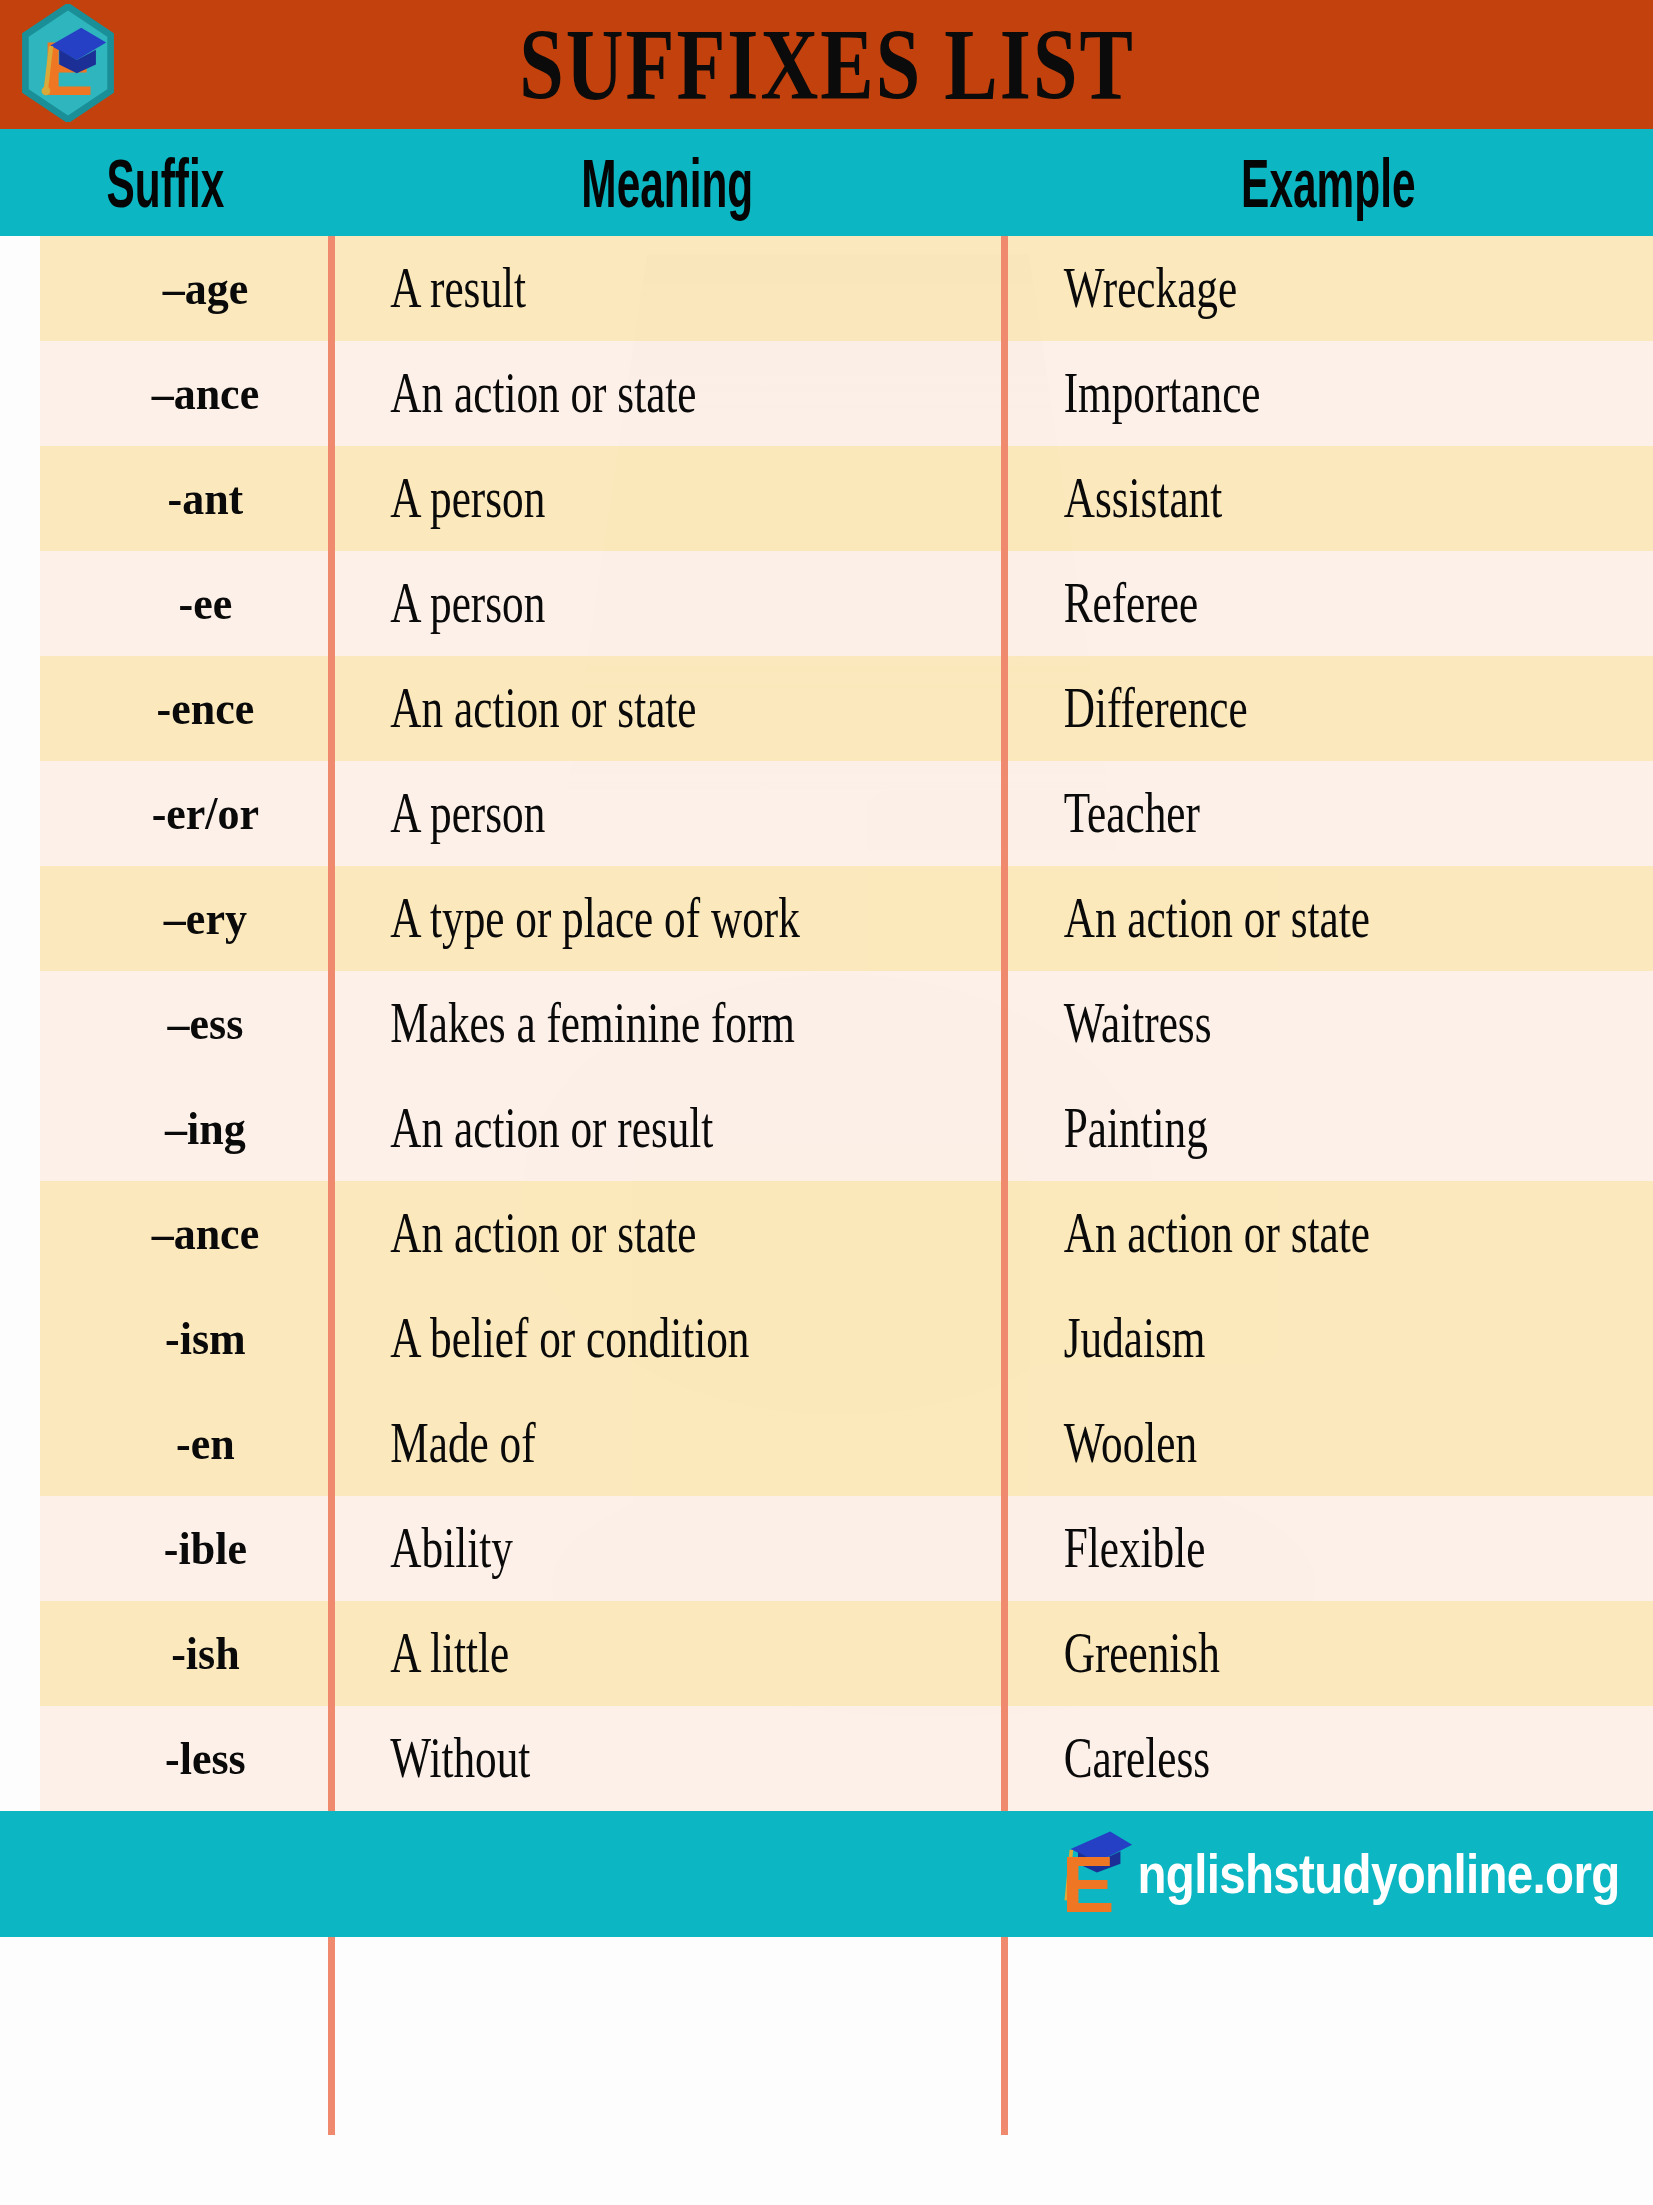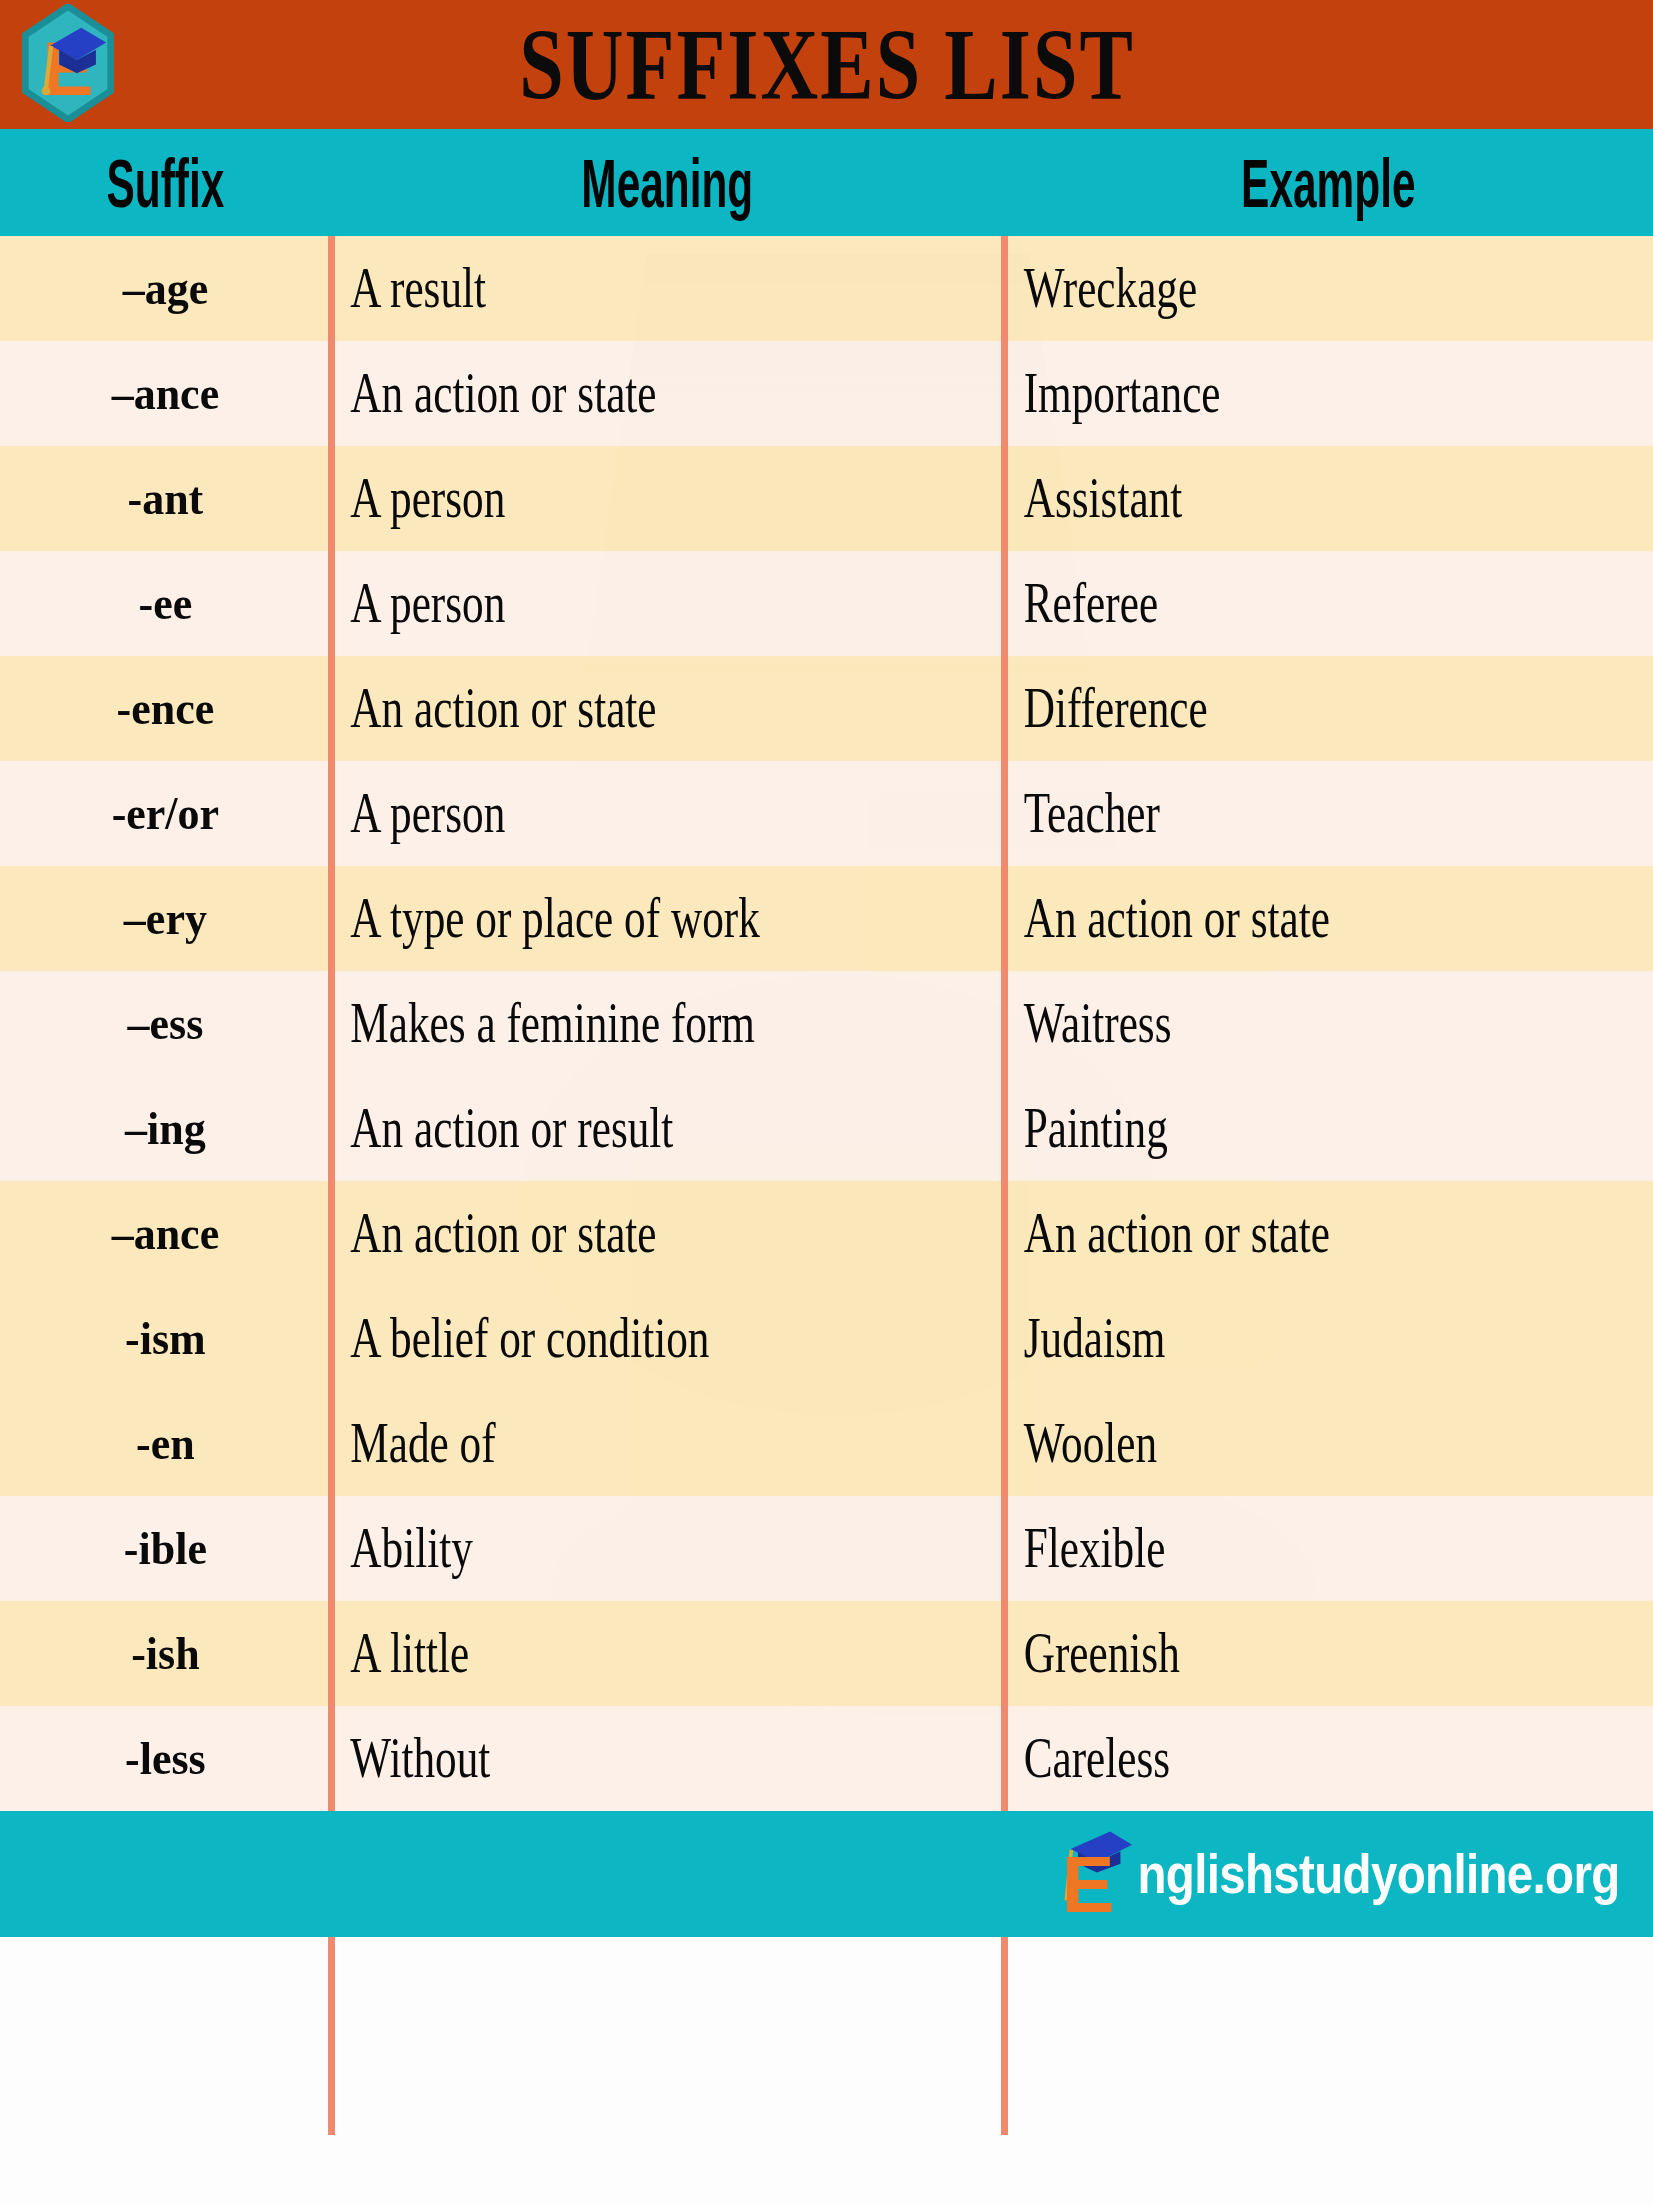--- a/index.html
+++ b/index.html
@@ -96,20 +96,21 @@
     white-space: nowrap;
   }
   .th-suffix  { width: 331px; }
   .th-meaning { width: 673px; }
   .th-example { width: 651px; }
 
   .tbody {
     position: relative;
     width: 1654px;
     z-index: 2;
+    padding-left: 40px;
   }
 
   .row {
     position: relative;
     display: flex;
     width: 1654px;
     height: 105px;
     align-items: center;
     z-index: 2;
   }

